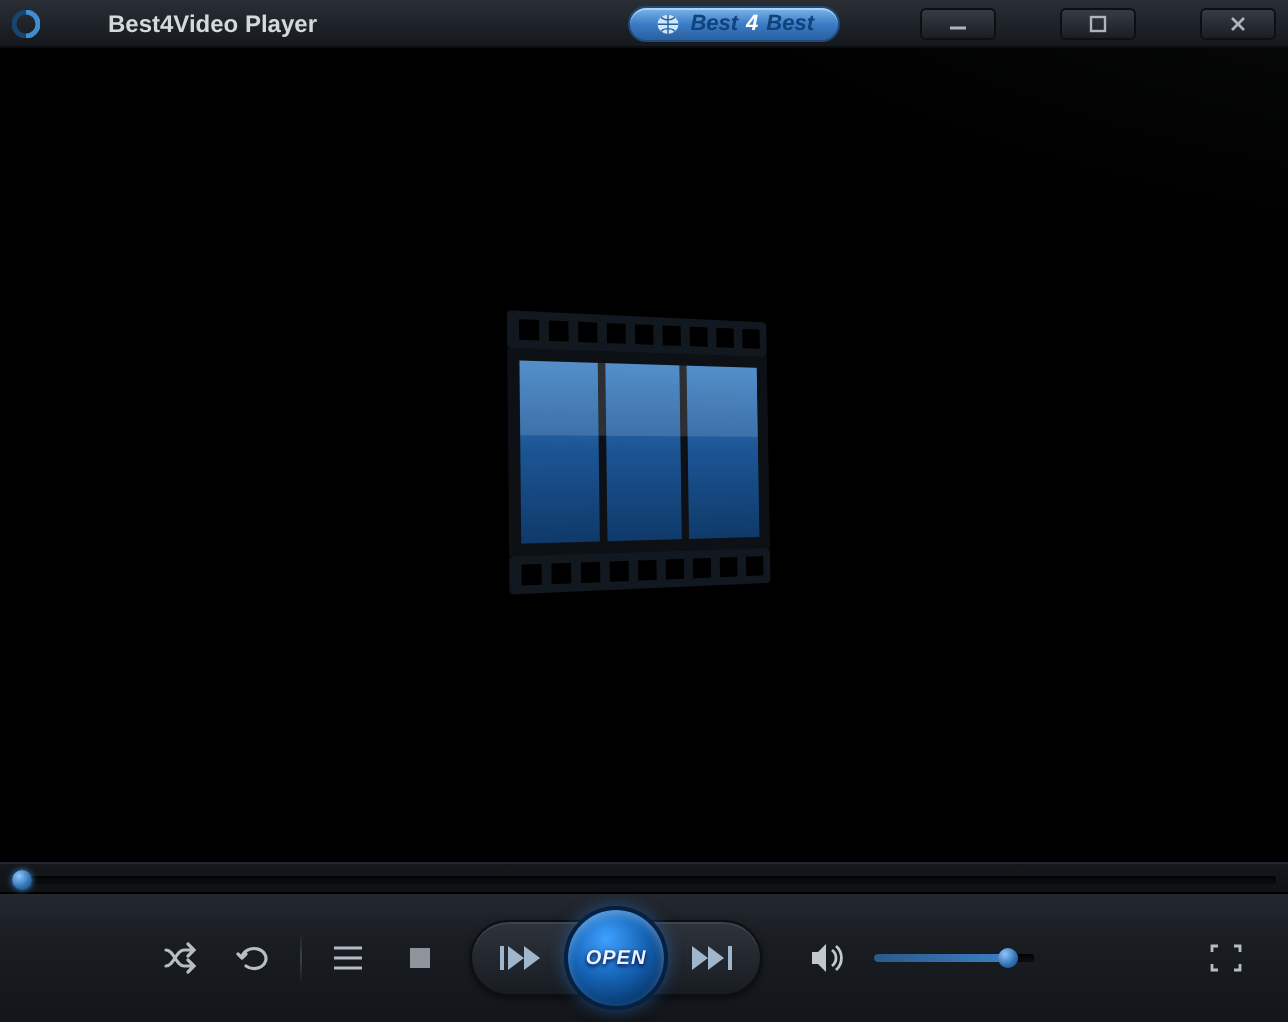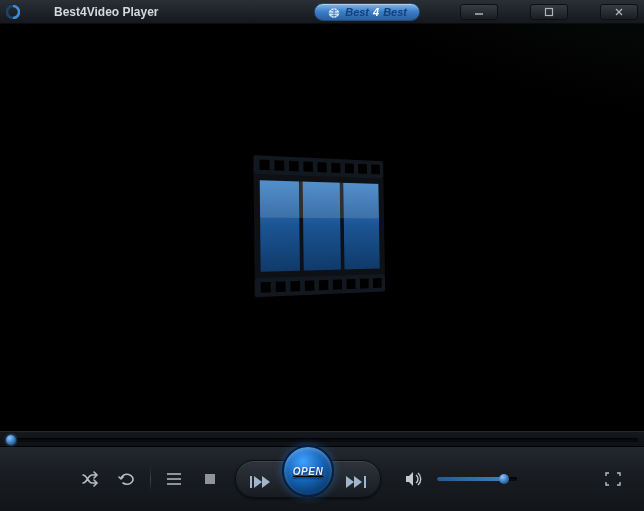--- a/index.html
+++ b/index.html
@@ -97,28 +97,27 @@
   }
   .ctrl-btn {
     width: 30px; height: 26px;
     display: flex; align-items: center; justify-content: center;
     cursor: pointer;
     border-radius: 4px;
   }
   .sep { width: 1px; height: 26px; background: linear-gradient(to bottom, transparent, #3a424d, transparent); margin: 0 2px; }
 
   .transport {
-    display: flex; align-items: flex-end;
+    display: flex; align-items: center;
     background: linear-gradient(to bottom, #2e343c, #181c21);
     border: 1px solid #0c0e11;
     border-radius: 22px;
     height: 38px;
     padding: 0 6px;
     box-shadow: inset 0 1px 0 rgba(255,255,255,0.08), 0 1px 3px rgba(0,0,0,0.6);
-    text-decoration: underline;
   }
   .transport .skip {
     width: 42px; height: 30px;
     display: flex; align-items: center; justify-content: center;
     cursor: pointer;
   }
   .open-btn {
     width: 52px; height: 52px; border-radius: 50%;
     background: radial-gradient(circle at 40% 30%, #3fa0ff 0%, #1563b5 45%, #0a3c73 75%, #062548 100%);
     border: 2px solid #062040;

